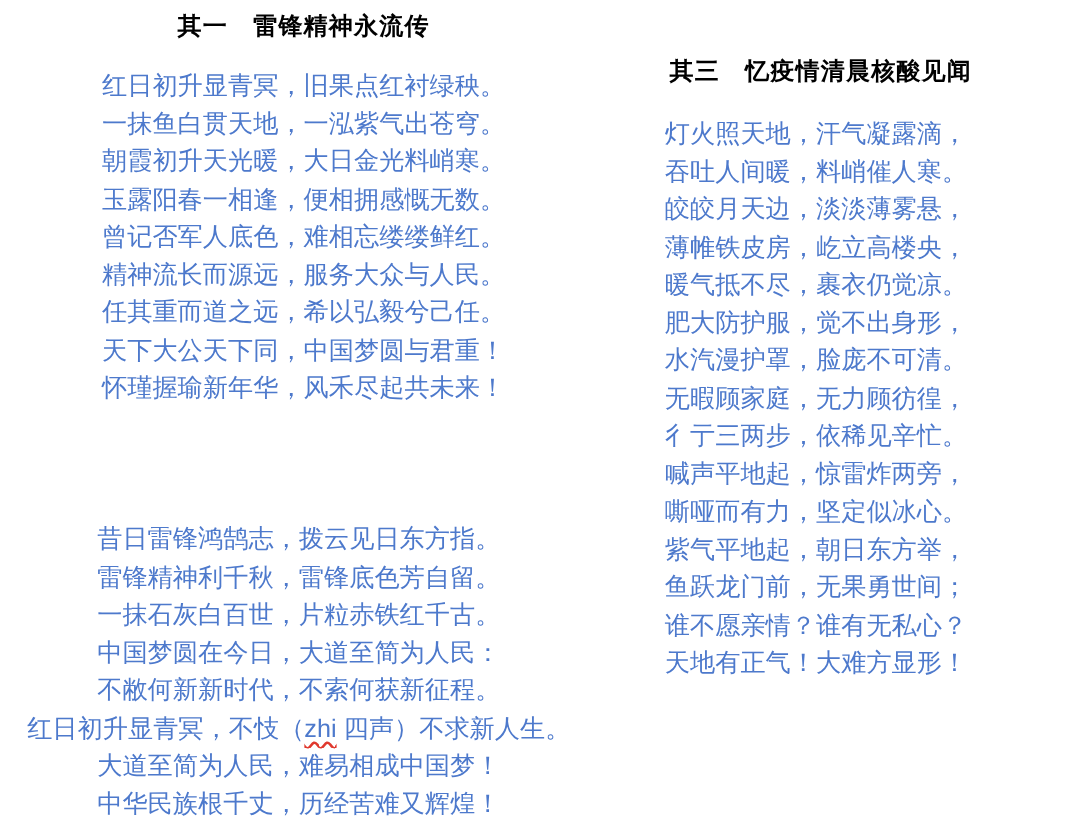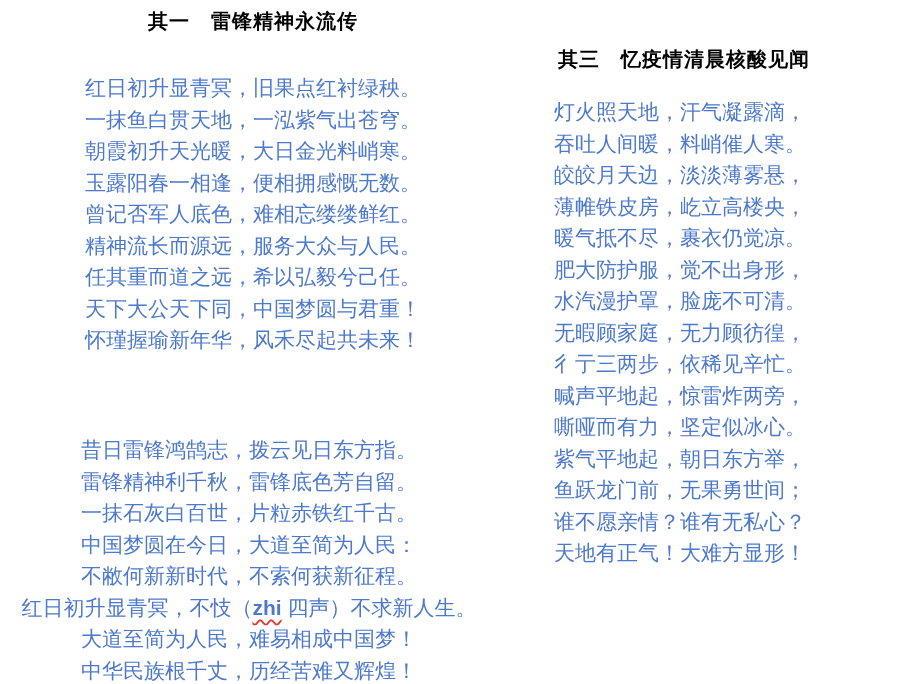--- a/index.html
+++ b/index.html
@@ -36,25 +36,24 @@
     line-height: 31.5px;
     color: var(--body-color);
     white-space: nowrap;
   }
   .spell-error {
     text-decoration-line: underline;
     text-decoration-style: wavy;
     text-decoration-color: var(--spell-color);
     text-decoration-thickness: 1.5px;
     text-underline-offset: 4px;
-    font-weight: bold;
   }
   
   #title-1 { left: 18px;  top: 8px;   width: 470px; }
-  #poem-1  { left: 18px;  top: 72px;  width: 470px; text-align: center; }
+  #poem-1  { left: 18px;  top: 56px;  width: 470px; text-align: center; }
   #title-2 { left: 18px;  top: 368px; width: 470px; }
   #poem-2  { left: 10px;  top: 434px; width: 478px; }
   #title-3 { left: 460px; top: 46px;  width: 448px; }
   #poem-3  { left: 452px; top: 96px;  width: 456px; }
 </style>
 </head>
 <body>
 
 <div id="page">
 

